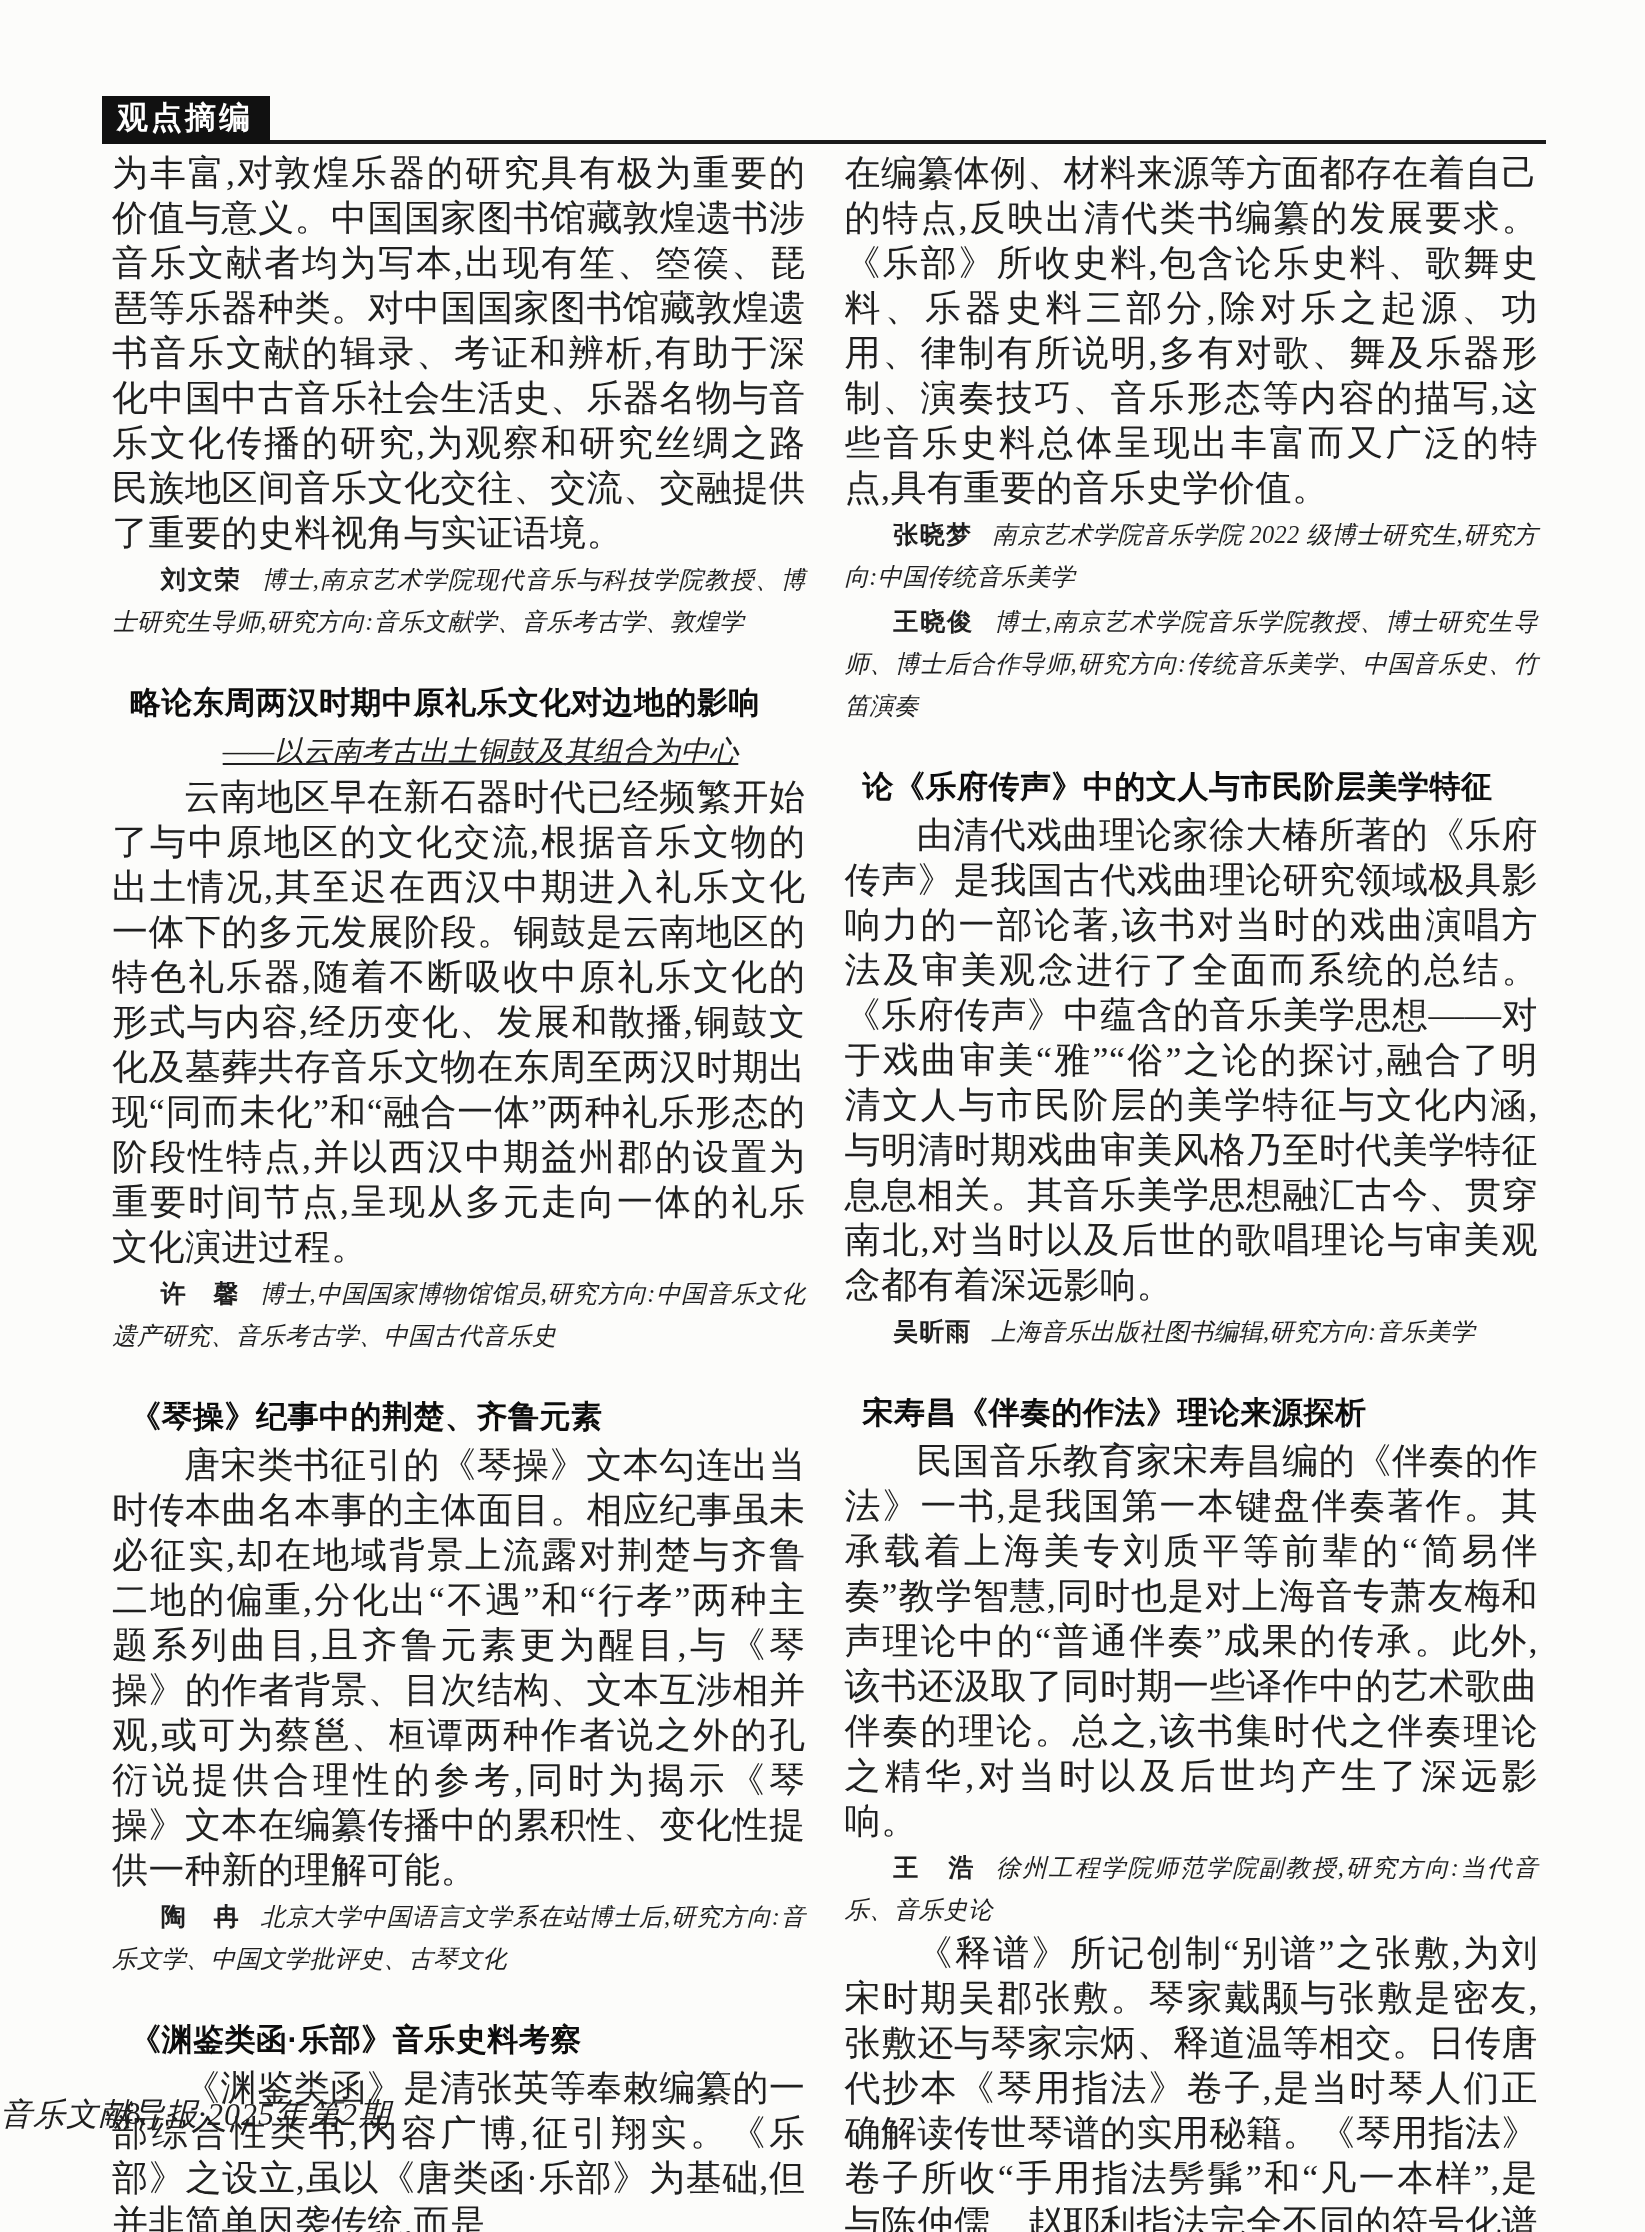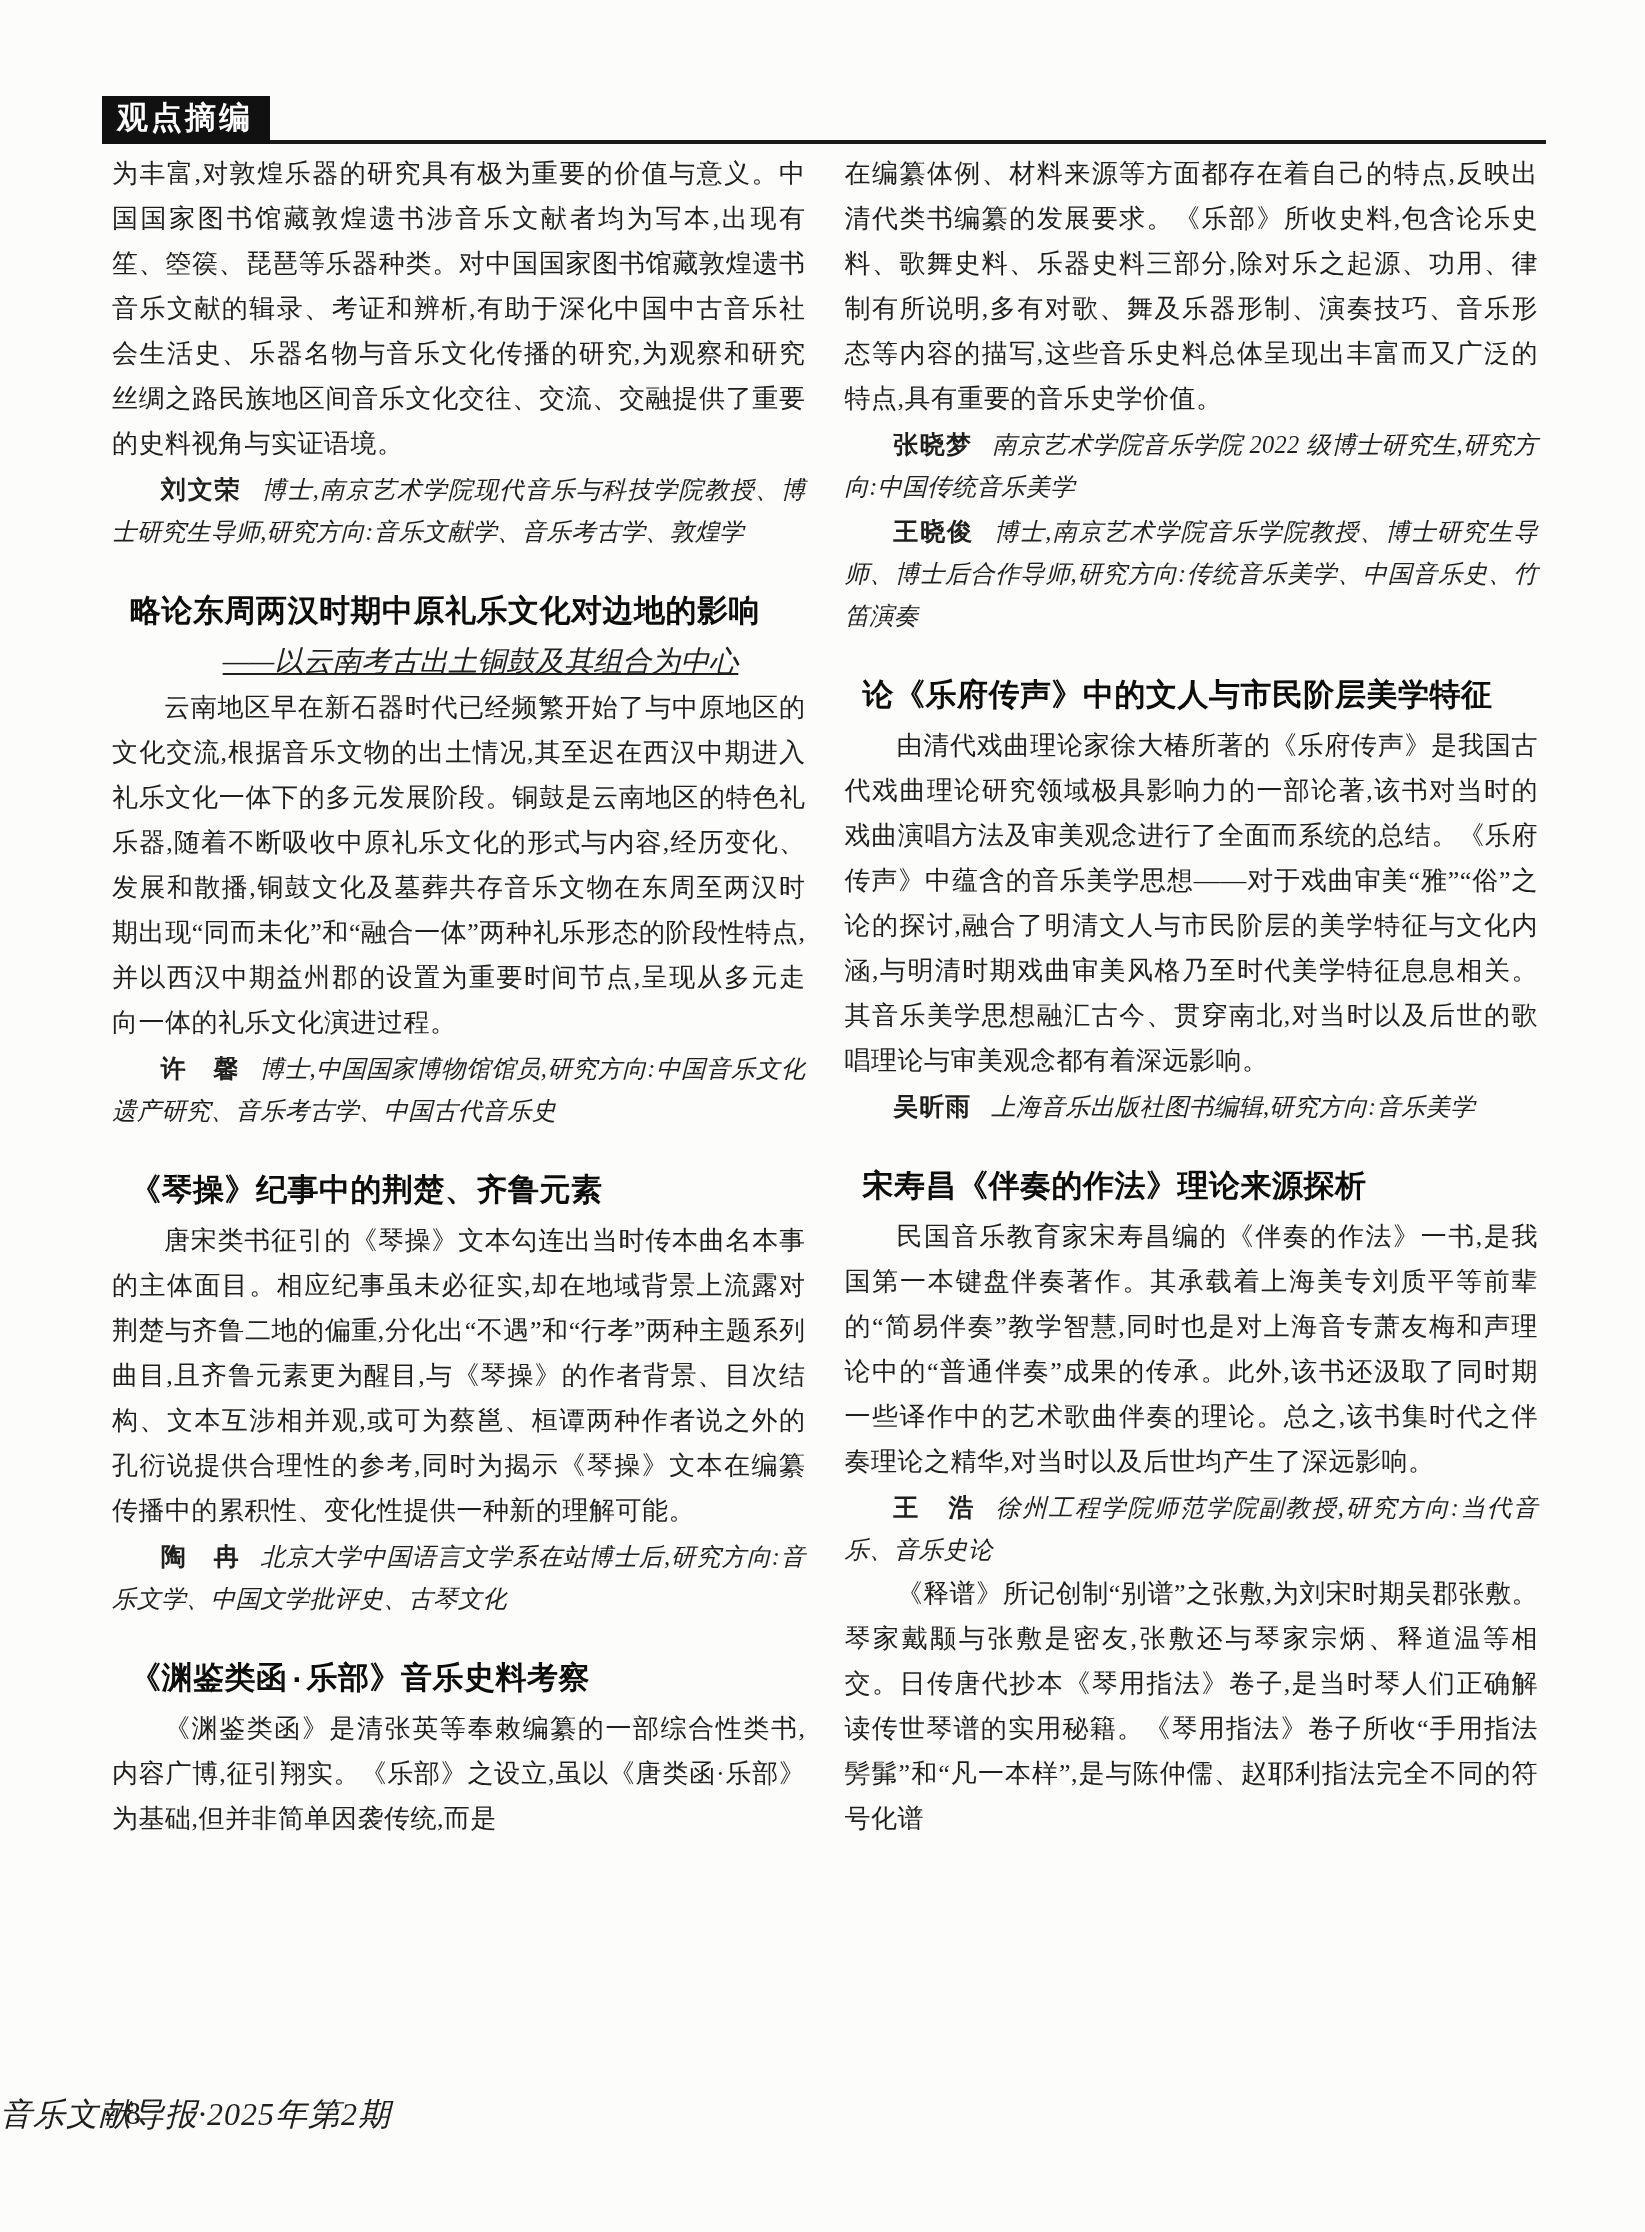--- a/index.html
+++ b/index.html
@@ -32,21 +32,21 @@
   }
   
   .columns{
     position:absolute;top:151px;left:112px;
     width:1426px;
     display:flex;gap:39px;
   }
   .col{width:694px;}
   p.body{
     margin:0;
-    font-size:26px;line-height:45px;
+    font-size:36px;line-height:45px;
     text-align:justify;text-justify:inter-ideograph;
     text-indent:2em;
     letter-spacing:0.5px;
   }
   p.body.no-indent{text-indent:0;}
   p.author{
     margin:2px 0 0 0;
     font-size:24.4px;line-height:42px;
     text-align:justify;text-justify:inter-ideograph;
     text-indent:2em;
@@ -55,21 +55,21 @@
   .author-name{
     font-family:var(--sans);
     font-weight:700;font-style:normal;
     font-size:25px;
     margin-right:20px;
     letter-spacing:1px;
   }
   .author-info{font-style:italic;}
   h2.article-title{
     margin:40px 0 6px 0;
-    font-family:Liberation Mono, monospace;
+    font-family:Liberation Sans, sans-serif;
     font-weight:900;
     font-size:31px;line-height:40px;
     color:#0d0d0d;
     letter-spacing:0.5px;
     padding-left:18px;
   }
   p.article-subtitle{
     margin:0 0 2px 0;
     font-size:29px;line-height:44px;
     font-style:italic;

